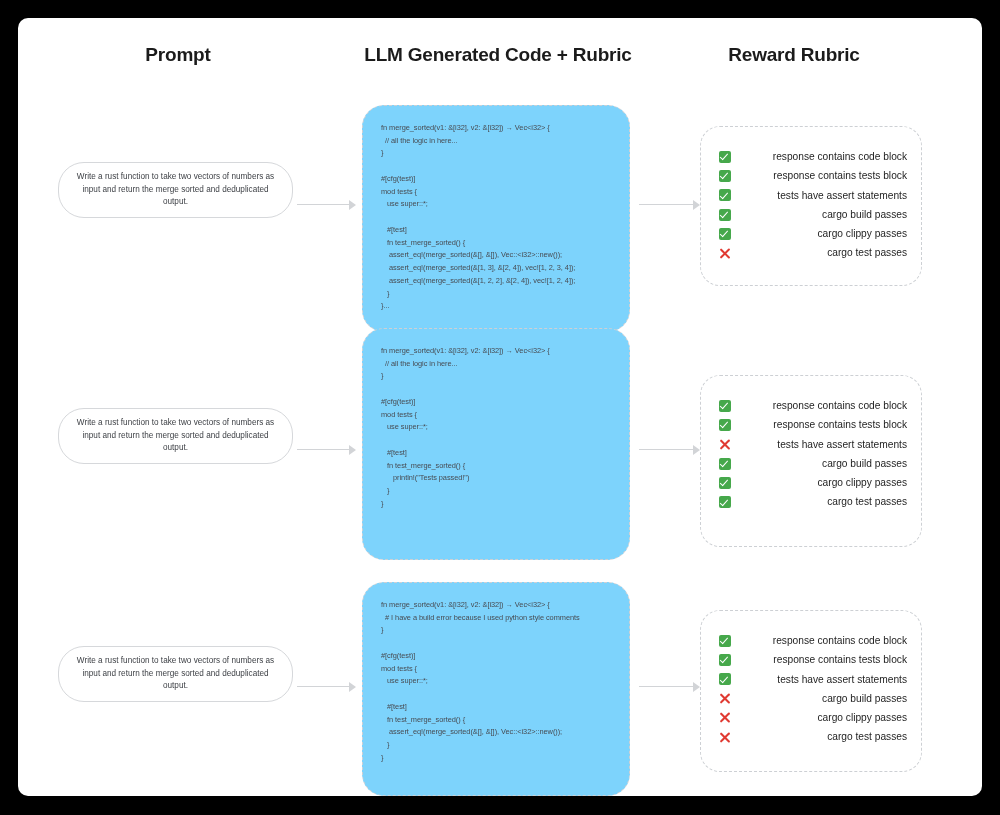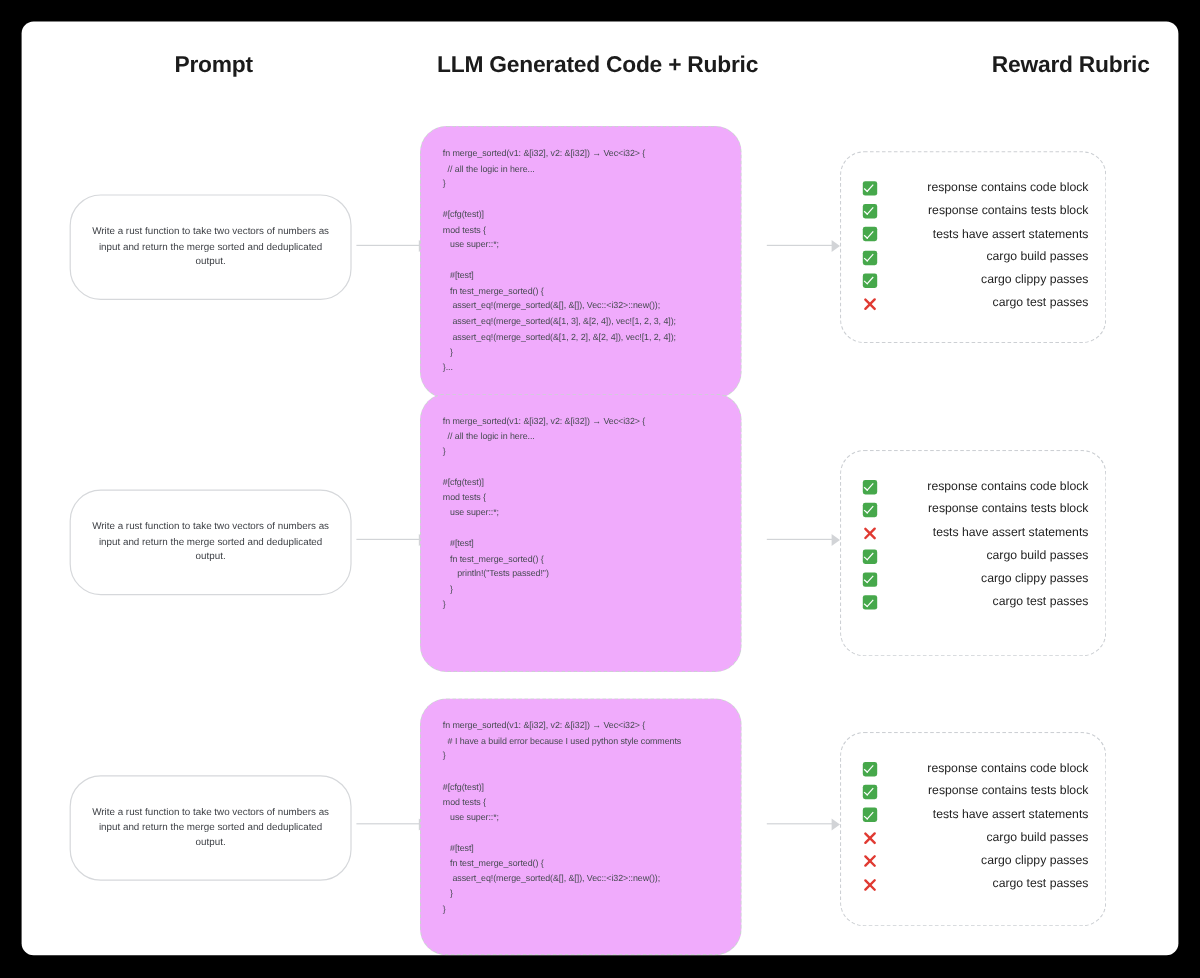--- a/index.html
+++ b/index.html
@@ -20,37 +20,37 @@
   
   .headings { position: absolute; left: 0; top: 0; width: 964px; height: 60px; }
   .heading {
     position: absolute; top: 26px;
     font-size: 19px; font-weight: bold; color: #1b1b1b;
     text-align: center; white-space: nowrap;
     letter-spacing: -0.2px;
   }
   .h-prompt { left: 60px;  width: 200px; }
   .h-code   { left: 300px; width: 360px; }
-  .h-reward { left: 660px; width: 280px; text-align: right; }
+  .h-reward { left: 636px; width: 280px; }
 
   
   .row { position: absolute; left: 0; width: 964px; }
   .row-0 { top: 70px;  height: 220px; }
   .row-1 { top: 295px; height: 240px; }
   .row-2 { top: 550px; height: 228px; }
 
   
   .prompt-box {
     position: absolute;
     left: 40px;
     width: 235px;
     border: 1px solid #d6d8db;
     border-radius: 26px;
     background: #ffffff;
-    padding: 24px 16px;
+    padding: 8px 16px;
     font-size: 8.2px;
     line-height: 1.55;
     color: #3c3f44;
     text-align: center;
   }
   .row-0 .prompt-box { top: 74px; }
   .row-1 .prompt-box { top: 95px; }
   .row-2 .prompt-box { top: 78px; }
 
   
@@ -73,25 +73,25 @@
   .arrow-b .shaft { width: 55px; }
   .arrow-b .head  { left: 54px; }
 
   .row-0 .arrow-a { top: 111px; } .row-0 .arrow-b { top: 111px; }
   .row-1 .arrow-a { top: 131px; } .row-1 .arrow-b { top: 131px; }
   .row-2 .arrow-a { top: 113px; } .row-2 .arrow-b { top: 113px; }
 
   
   .code-box {
     position: absolute;
-    left: 332px;
+    left: 344px;
     width: 268px;
     border: 1.2px dashed #cdd0d4;
     border-radius: 22px;
-    background: #f0abfc;
+    background: #7dd3fc;
     padding: 16px 18px 18px 18px;
   }
   .code-box pre {
     font-family: "Liberation Sans", sans-serif;
     font-size: 7.4px;
     line-height: 1.72;
     color: #474b52;
     white-space: pre;
     letter-spacing: -0.05px;
   }

